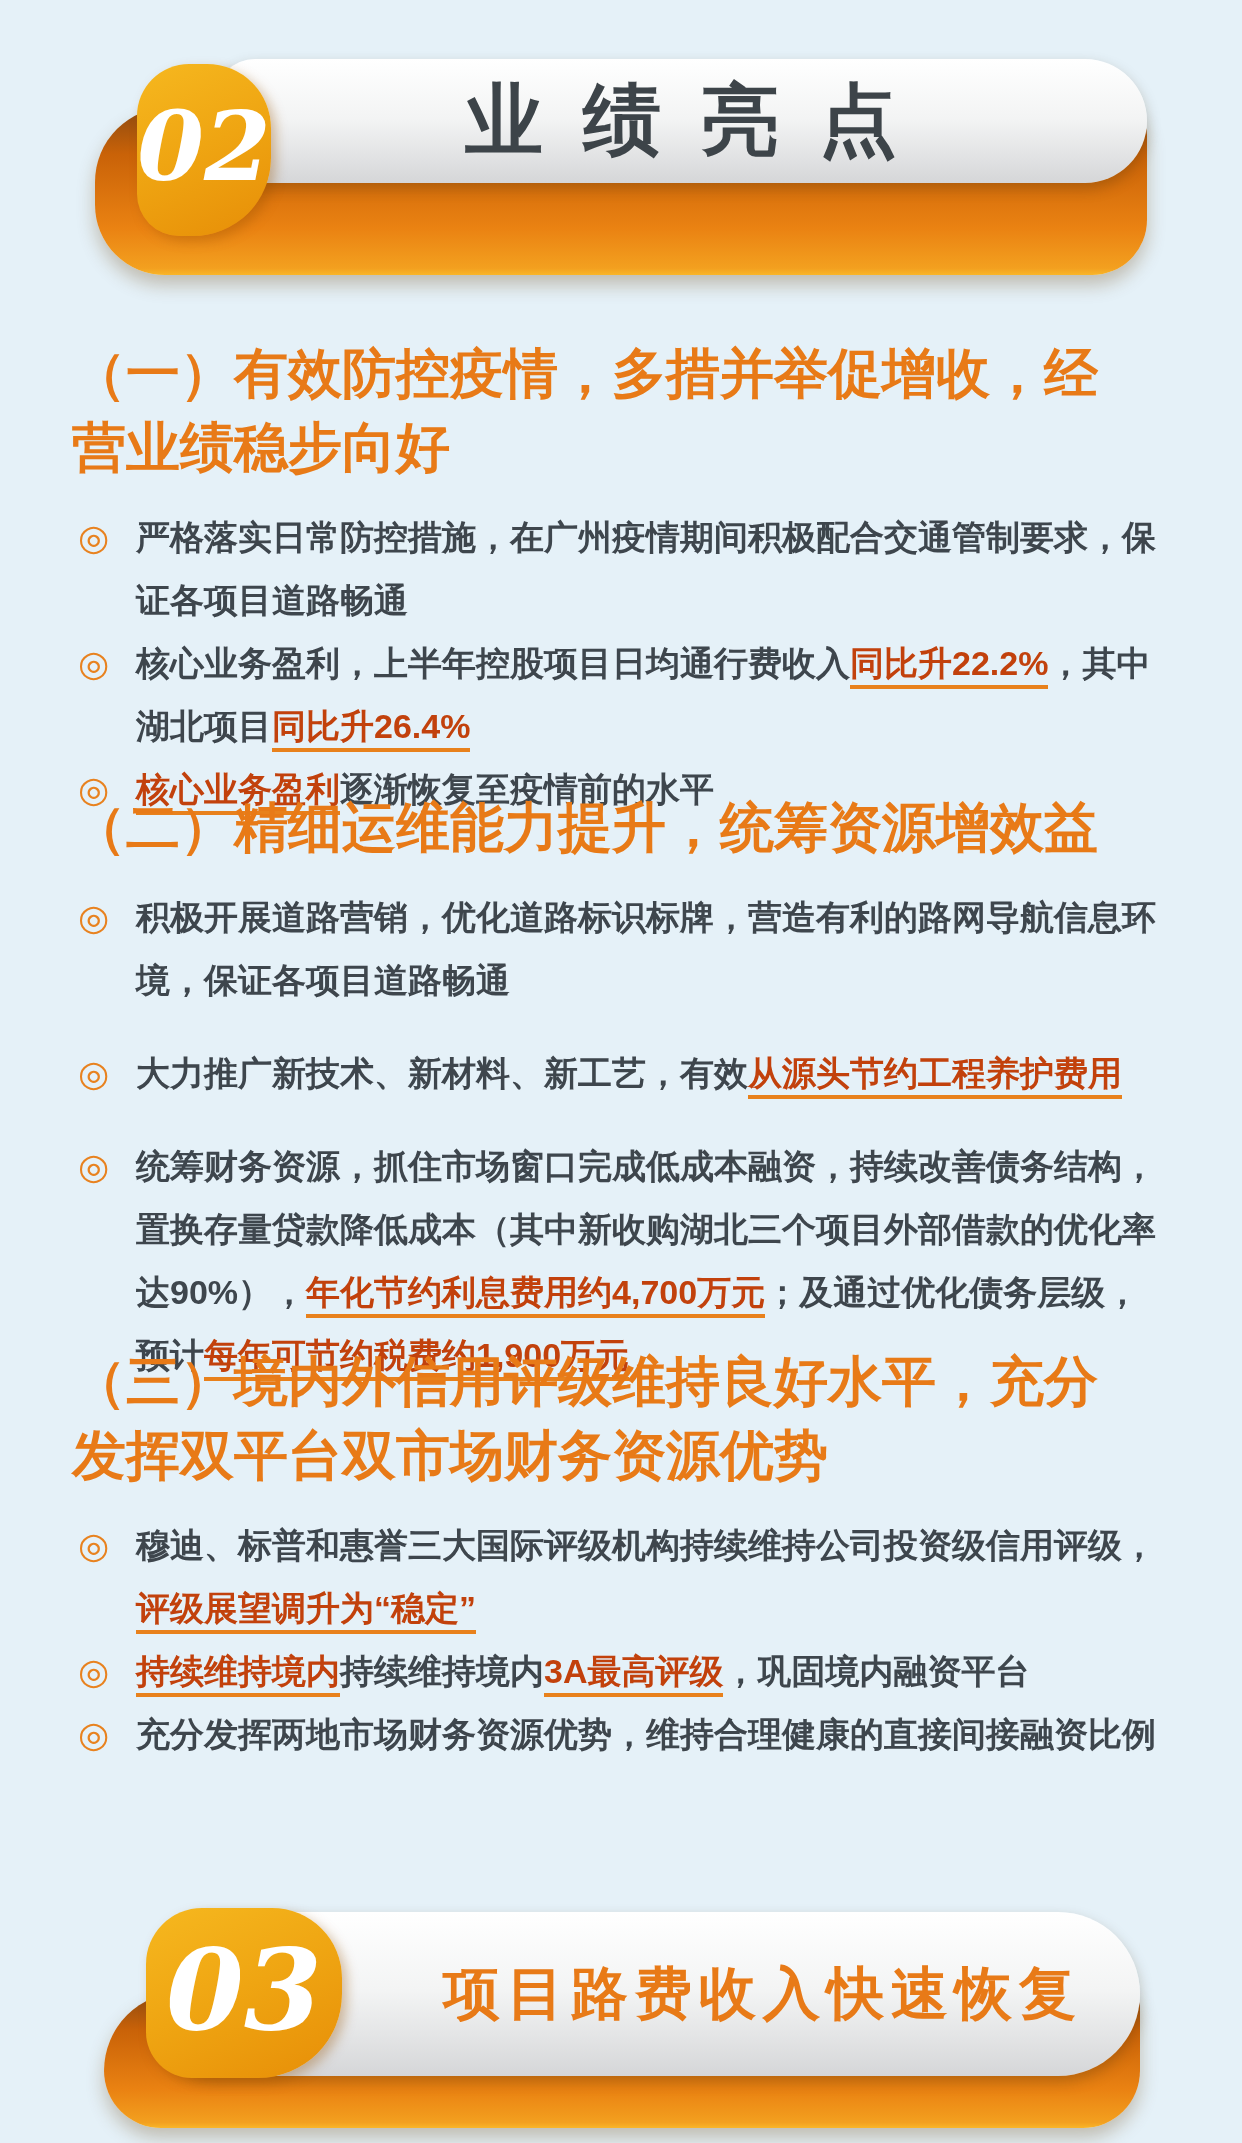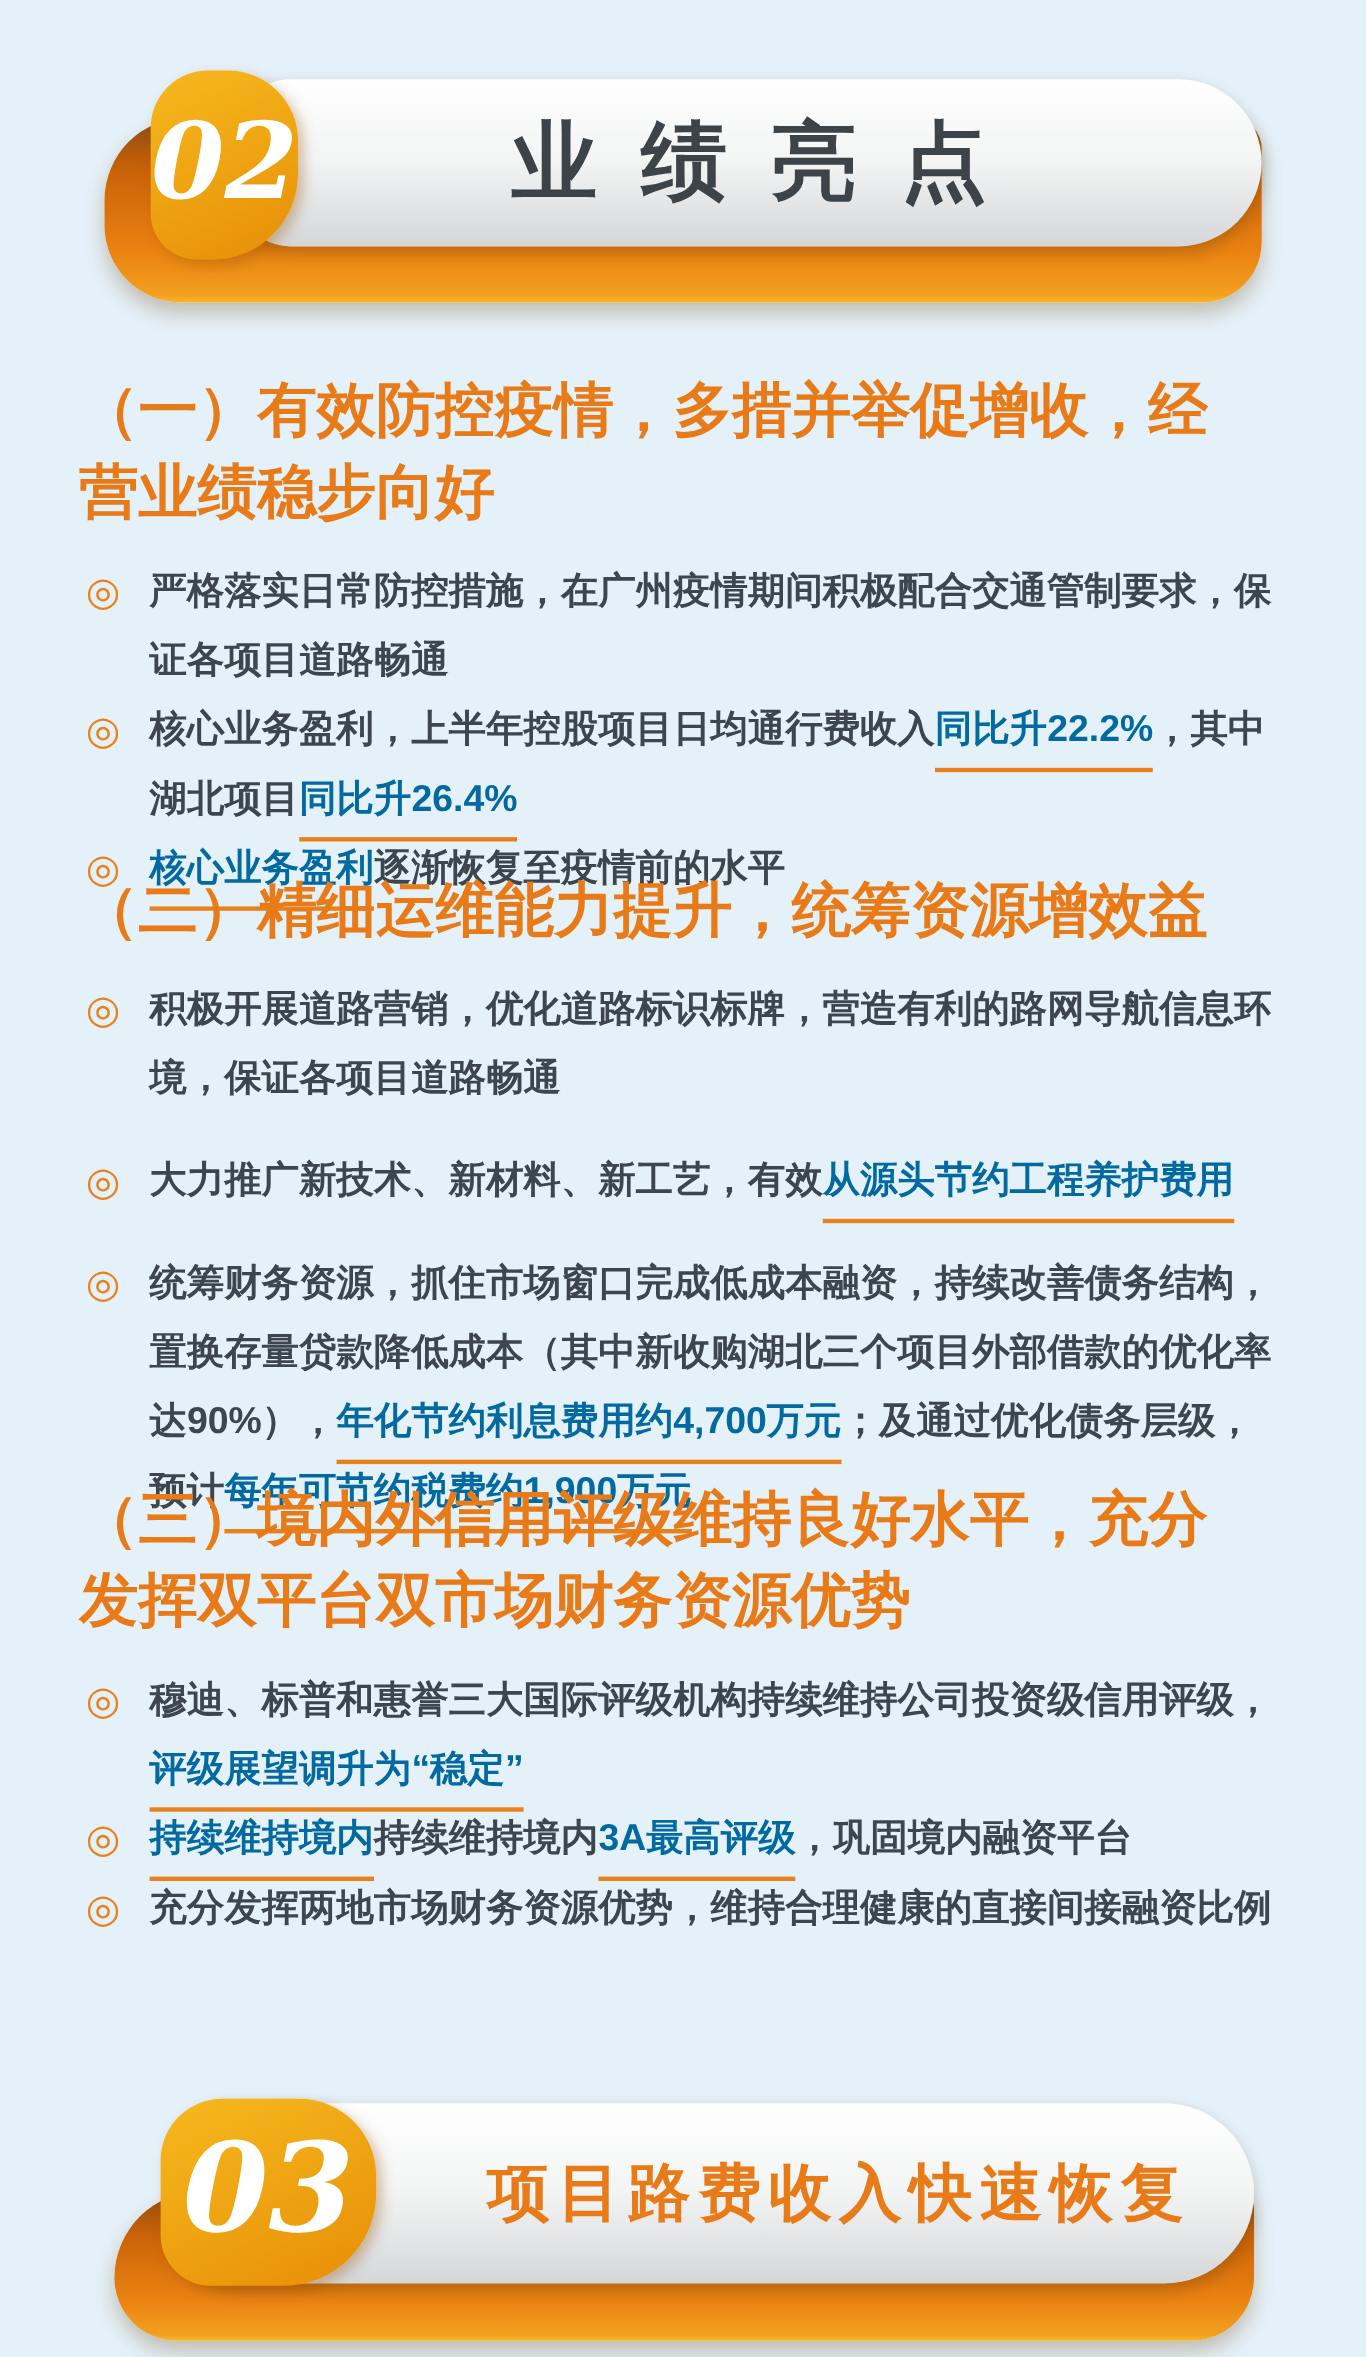--- a/index.html
+++ b/index.html
@@ -17,21 +17,21 @@
     background:linear-gradient(180deg,#8d4a10 0%,#c96208 28%,#ea8212 72%,#f3a01f 96%,#f9b629 100%);
     box-shadow:0 10px 18px rgba(110,70,15,.30);
   }
   .header-ribbon{left:0;top:55px;width:1052px;height:168px;border-radius:75px 28px 55px 70px;}
   .footer-ribbon{left:4px;top:92px;width:1036px;height:136px;border-radius:80px 16px 58px 58px;}
   .plate{
     position:absolute;
     background:linear-gradient(180deg,#ffffff 0%,#f3f4f4 48%,#e4e5e6 75%,#d5d6d8 100%);
     box-shadow:0 6px 14px rgba(70,45,10,.28);
   }
-  .header-plate{left:120px;top:20px;width:932px;height:152px;border-radius:55px 85px 85px 55px;}
+  .header-plate{left:120px;top:7px;width:932px;height:124px;border-radius:55px 85px 85px 55px;}
   .footer-plate{left:62px;top:12px;width:978px;height:164px;border-radius:55px 85px 85px 55px;}
   .badge{
     position:absolute;
     background:linear-gradient(155deg,#f6b81f 0%,#efa512 48%,#e78e07 100%);
     box-shadow:5px 5px 12px rgba(150,80,0,.35);
   }
   .header-badge{left:42px;top:12px;width:134px;height:172px;border-radius:52px 64px 78px 42px;}
   .footer-badge{left:46px;top:8px;width:196px;height:170px;border-radius:56px 70px 84px 46px;}
   .badge-num{
     position:absolute;inset:0;display:flex;align-items:center;justify-content:center;
@@ -64,23 +64,23 @@
     position:relative;padding-left:64px;padding-right:14px;
     font-size:34px;line-height:63px;font-weight:700;color:#3e464d;
   }
   .s2 .bullet{margin-bottom:30px;}
   .s2 .bullet:last-child{margin-bottom:0;}
   .marker{
     position:absolute;left:6px;top:0;
     font-size:36px;line-height:63px;font-weight:400;color:#e8821f;
   }
   .hl{
-    color:#0369a1;
+    color:#c2410c;
     border-bottom:4px solid #e8811c;
-    padding-bottom:16px;
+    padding-bottom:3px;
   }
 </style>
 </head>
 <body>
 
 <div class="page">
 
   <header class="banner header-banner">
     <div class="ribbon header-ribbon"></div>
     <div class="plate header-plate">

